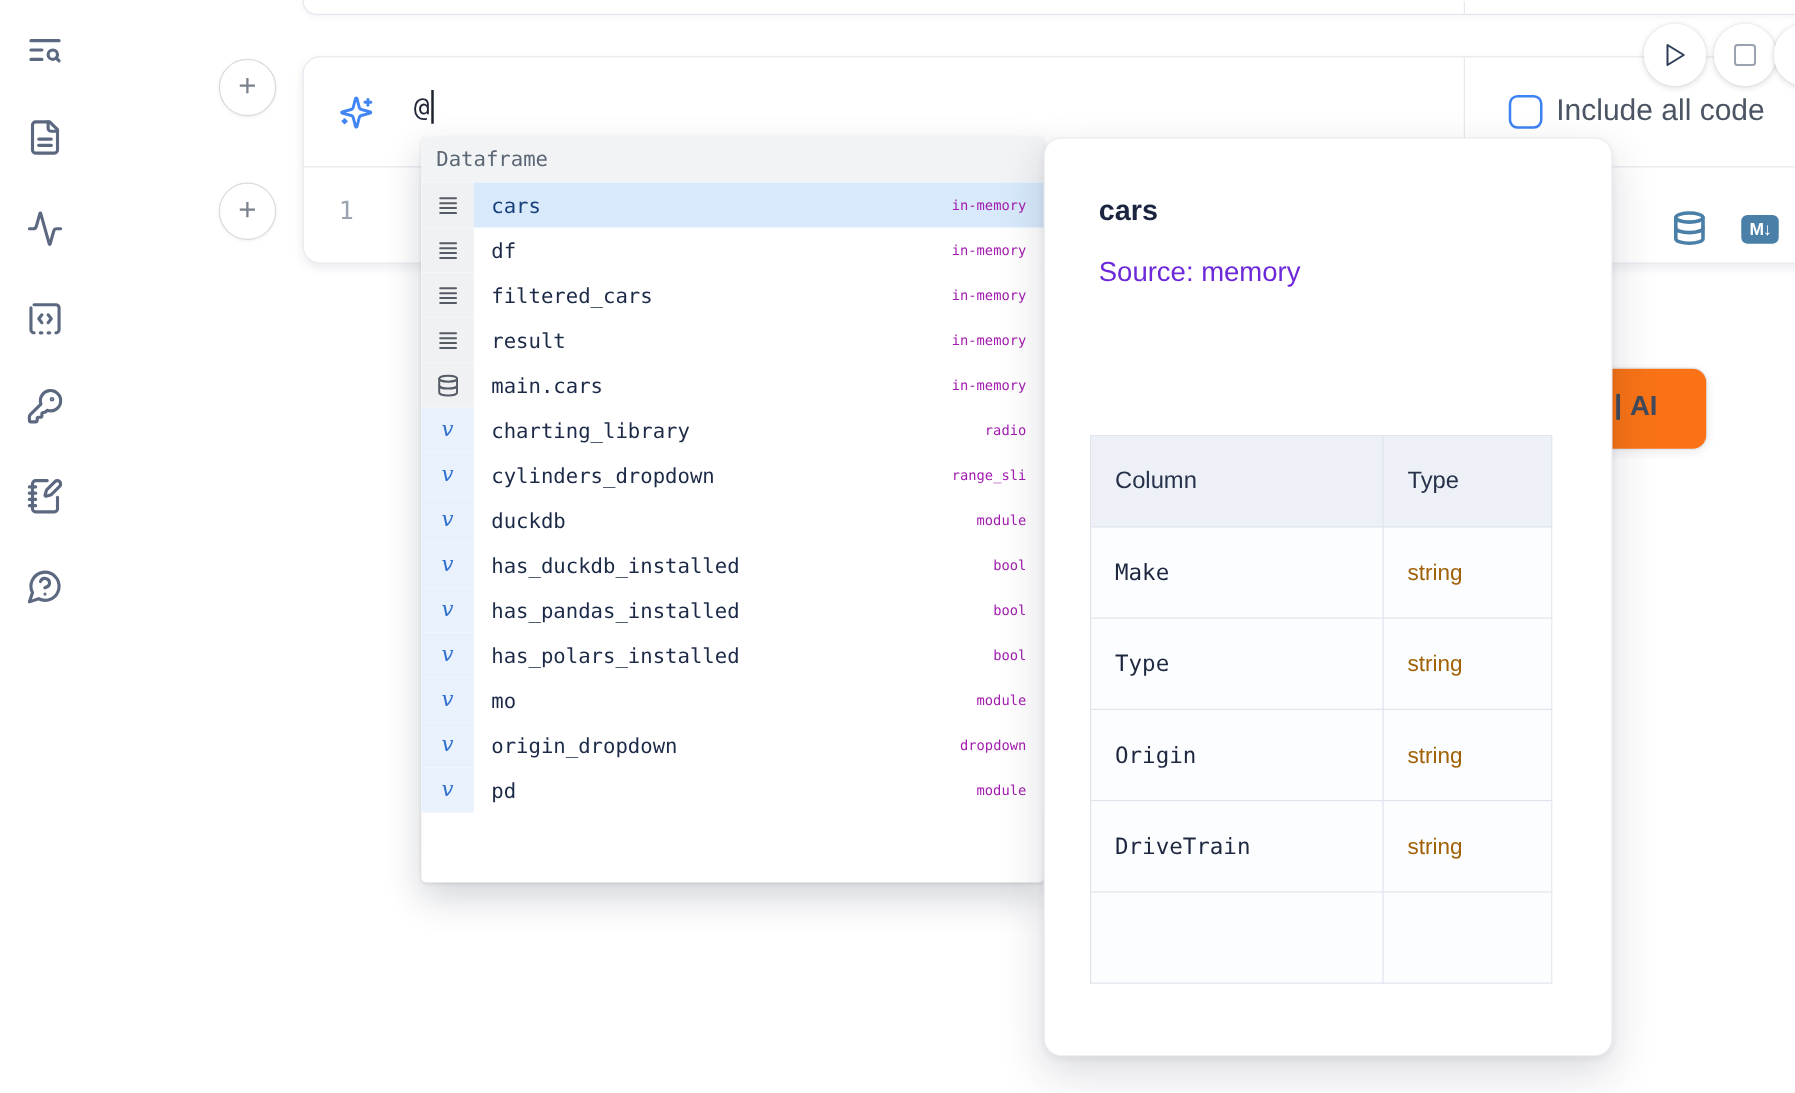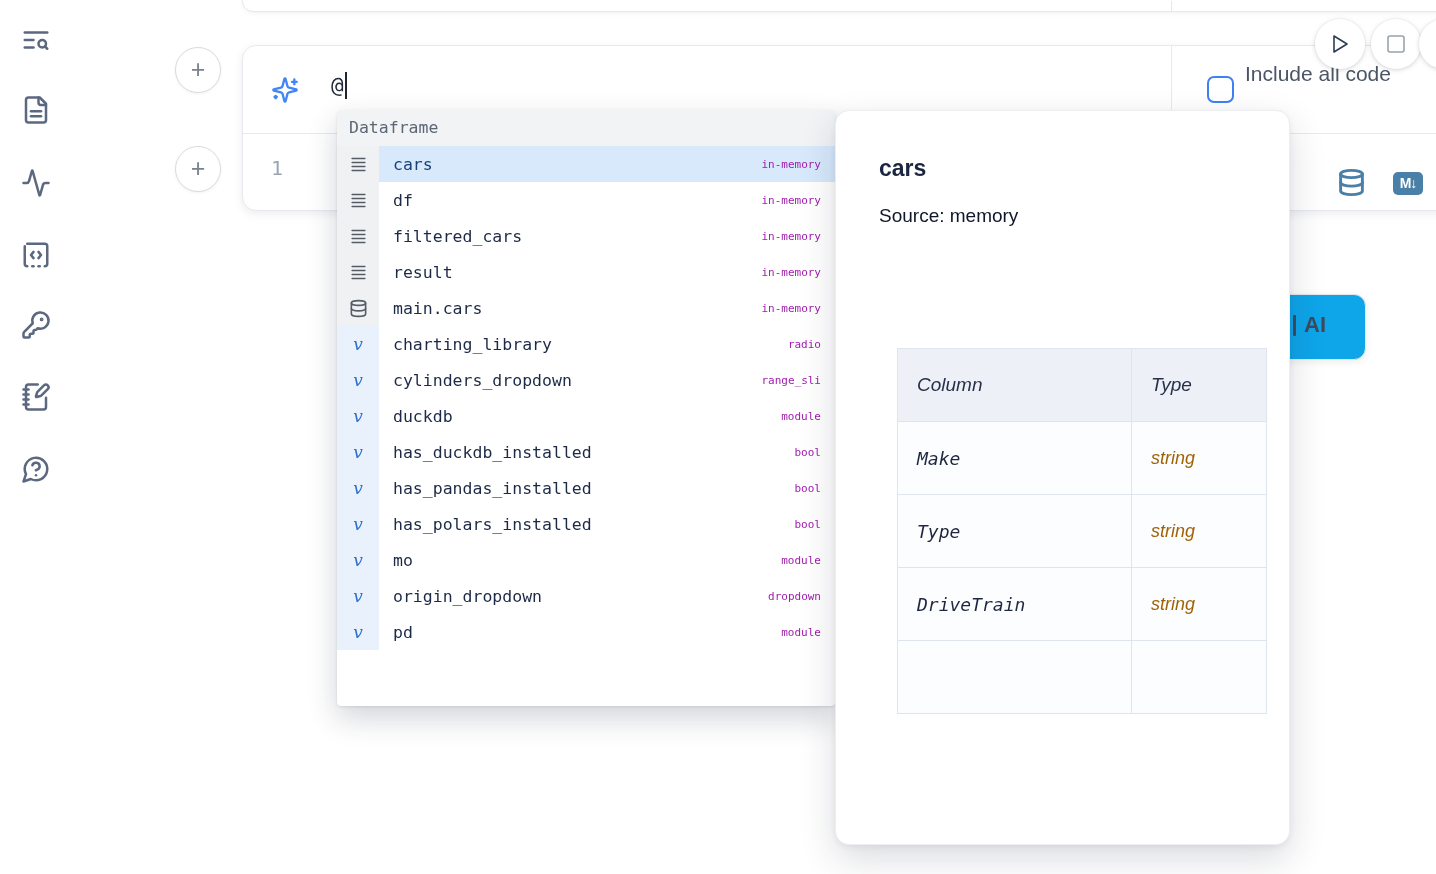--- a/index.html
+++ b/index.html
@@ -28,21 +28,21 @@
     background:#fff; border:1px solid #e7e9ee; border-radius:14px;
     box-shadow:0 3px 8px rgba(100,110,130,.12); }
   .prompt-row { position:absolute; left:0; right:0; top:0; height:88px; border-bottom:1px solid #e7e9ee; }
   .sparkle { position:absolute; left:28px; top:30px; width:28px; height:28px; color:#4285f4; }
   .ai-input { position:absolute; left:88px; top:26px; right:310px; height:36px; cursor:text;
     font-family:"DejaVu Sans Mono", monospace; font-size:21px; color:#23293a; }
   .caret { display:inline-block; width:2px; height:27px; background:#1f2430; vertical-align:-6px; margin-left:1px; }
   .prompt-right { position:absolute; left:928px; right:0; top:0; height:88px; border-left:1px solid #e7e9ee; }
   .checkbox { position:absolute; left:35px; top:30px; width:27px; height:27px;
     border:2px solid #3d82f2; border-radius:7px; background:#fff; cursor:pointer; }
-  .checkbox-label { position:absolute; left:73px; top:16px; font-size:21px; color:#4b5563; white-space:nowrap; }
+  .checkbox-label { position:absolute; left:73px; top:29px; font-size:24px; color:#4b5563; white-space:nowrap; }
   .code-row { position:absolute; left:0; right:0; top:88px; bottom:0; }
   .line-no { position:absolute; left:28px; top:22px; font-family:"DejaVu Sans Mono", monospace;
     font-size:20px; color:#9aa5b1; }
   .act-db { position:absolute; left:1094px; top:34px; width:29px; height:29px; color:#4a7fa8; cursor:pointer; }
   .act-db svg { stroke-width:2.4; }
   .act-md { position:absolute; left:1150px; top:38px; width:30px; height:23px; background:#4a7fa8;
     border-radius:5px; color:#fff; font-size:14px; font-weight:bold; text-align:center; line-height:23px;
     cursor:pointer; letter-spacing:-1px; }
 
   
@@ -72,34 +72,34 @@
   .ac-row.selected .ac-content { background:#d7e9fb; }
   .ac-name { font-size:16.5px; color:#1c2a47; white-space:nowrap; }
   .ac-row.selected .ac-name { color:#17407a; }
   .ac-type { margin-left:auto; font-size:11px; color:#a21caf; white-space:nowrap; padding-left:10px;text-align:right; }
 
   
   .preview { position:absolute; left:835px; top:110px; width:455px; height:735px; background:#fff;
     border:1px solid #eceef2; border-radius:14px; z-index:6;
     box-shadow:0 14px 36px rgba(30,40,60,.16), 0 2px 6px rgba(0,0,0,.06); }
   .pv-title { position:absolute; left:43px; top:44px; font-size:23px; font-weight:bold; color:#1b2540; }
-  .pv-source { position:absolute; left:43px; top:94px; font-size:19px; color:#0f172a; }
+  .pv-source { position:absolute; left:43px; top:94px; font-size:22px; color:#6d28d9; }
   .pv-pill { position:absolute; left:43px; top:148px; width:368px; height:45px; background:#eef2f7;
     border-radius:8px; line-height:45px; padding-left:15px; font-size:18.5px; color:#23304b; }
-  .pv-tablewrap { position:absolute; left:61px; top:237px; width:370px; height:463px; overflow:hidden;font-style:italic; }
+  .pv-tablewrap { position:absolute; left:36px; top:237px; width:370px; height:463px; overflow:hidden; }
   .pv-table { border-collapse:collapse; width:369px; table-layout:fixed; }
   .pv-table th, .pv-table td { border:1px solid #dfe5ee; height:73px; padding:0 0 0 19px;
     text-align:left; font-weight:normal; }
   .pv-table th { background:#edf1f7; color:#27324a; font-size:19px; }
   .pv-table td { background:#fcfdfe; }
   .pv-table td.c-name { font-family:"DejaVu Sans Mono", monospace; font-size:18px; color:#1d2740; }
   .pv-table td.c-type { font-size:18px; color:#a16207; }
 
   
-  .ai-card { position:absolute; left:1240px; top:294px; width:126px; height:66px; background:#0ea5e9;
+  .ai-card { position:absolute; left:1240px; top:294px; width:126px; height:66px; background:#f97316;
     border:1px solid #e4e7ec; border-radius:12px; box-shadow:0 2px 8px rgba(0,0,0,.07); z-index:4; cursor:pointer; }
   .ai-frag { position:absolute; left:52px; top:20px; width:3px; height:21px; background:#3f4a5c; border-radius:1px; }
   .ai-label { position:absolute; left:63px; top:17px; font-size:22px; font-weight:bold; color:#3f4a5c; }
 </style>
 </head>
 <body>
 
 <div id="sidebar">
     <div class="sb-icon" style="top: 25px;">
       <svg viewBox="0 0 24 24" fill="none" stroke="currentColor" stroke-width="2" stroke-linecap="round" stroke-linejoin="round">
@@ -377,20 +377,24 @@
       <tbody id="pv-body">
           <tr>
             <td class="c-name">Make</td>
             <td class="c-type">string</td>
           </tr>
           <tr>
             <td class="c-name">Type</td>
             <td class="c-type">string</td>
           </tr>
           <tr>
+            <td class="c-name">Origin</td>
+            <td class="c-type">string</td>
+          </tr>
+          <tr>
             <td class="c-name">DriveTrain</td>
             <td class="c-type">string</td>
           </tr>
           <tr>
             <td class="c-name"></td>
             <td class="c-type"></td>
           </tr>
         </tbody>
     </table>
   </div>

